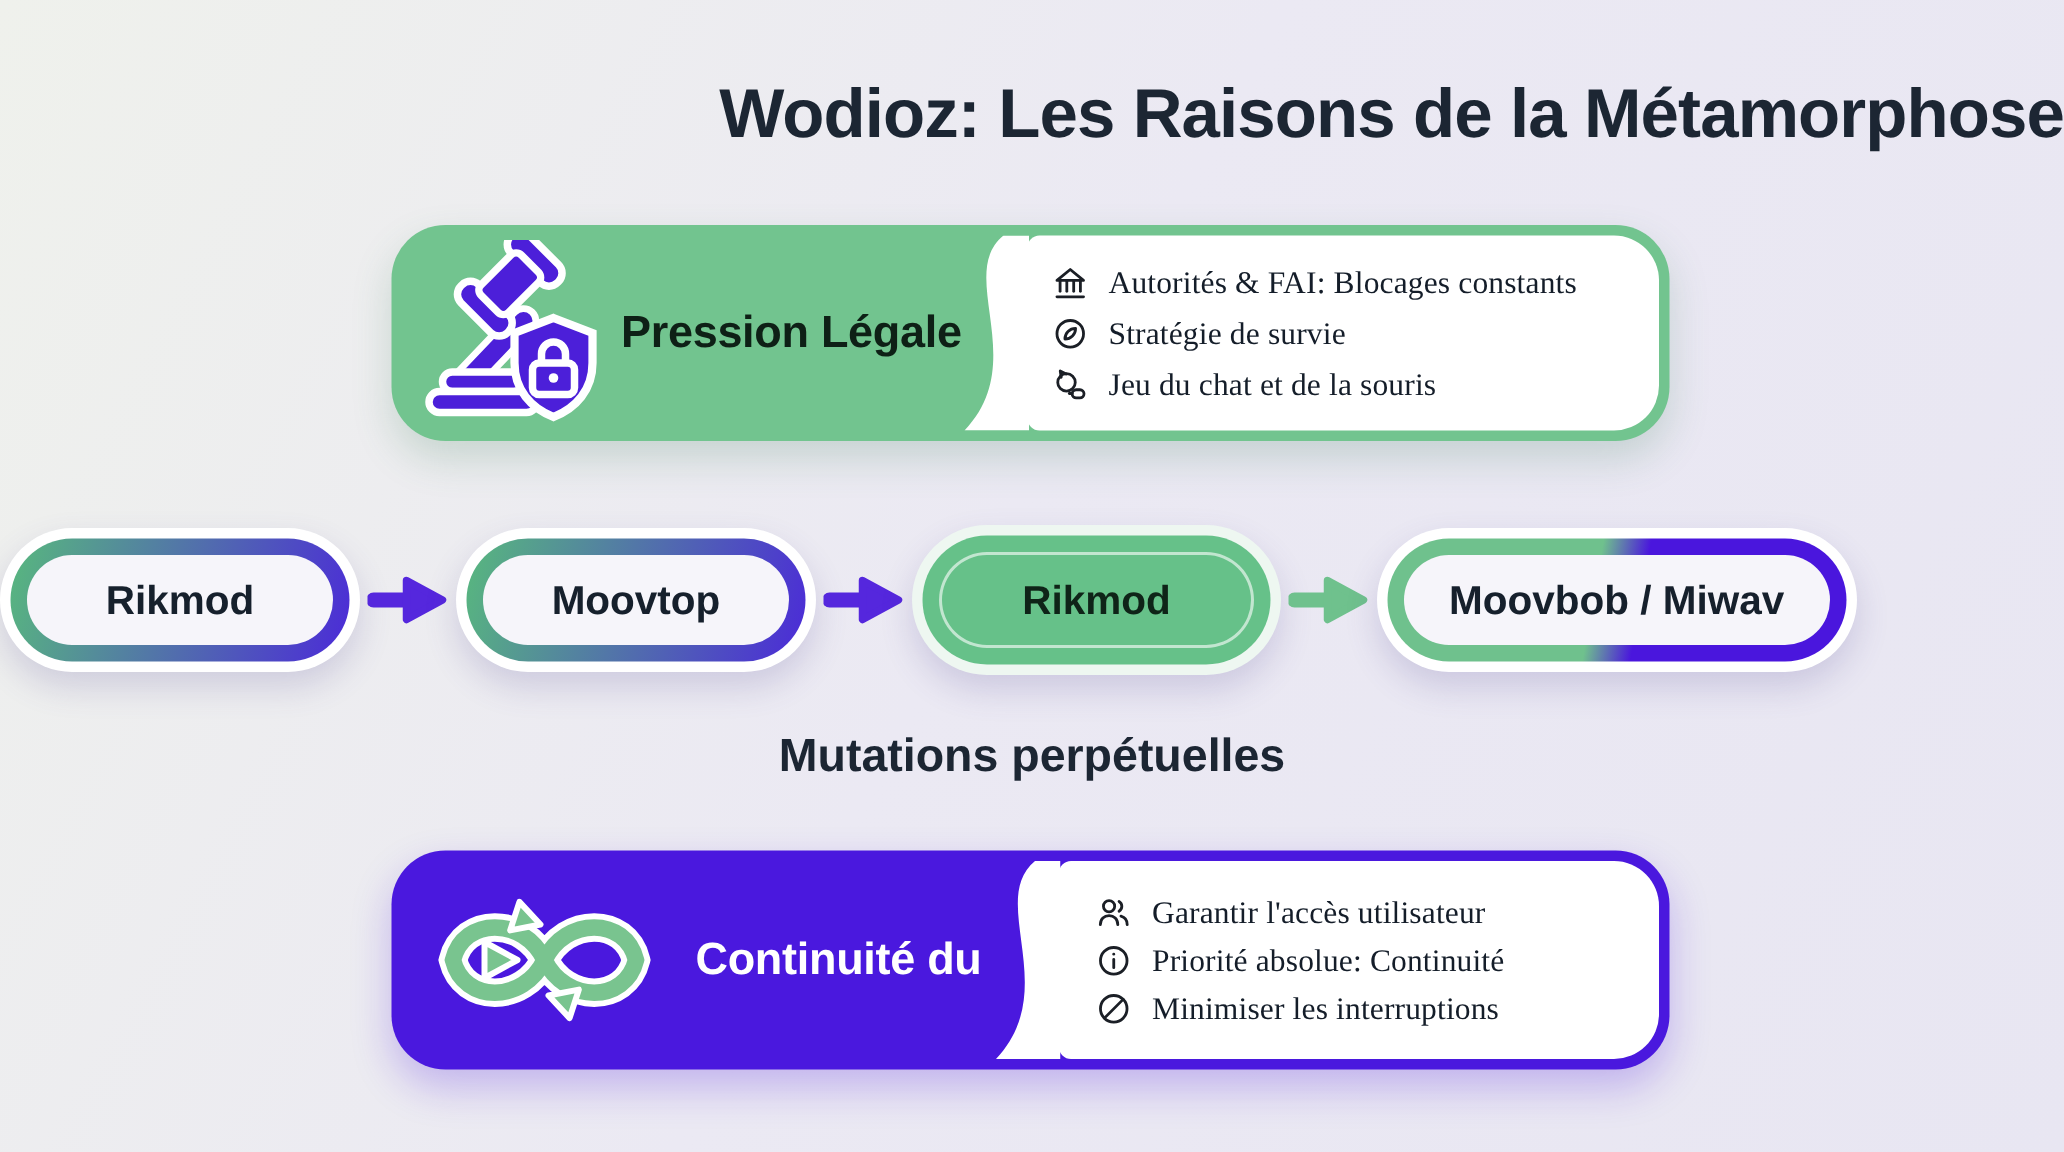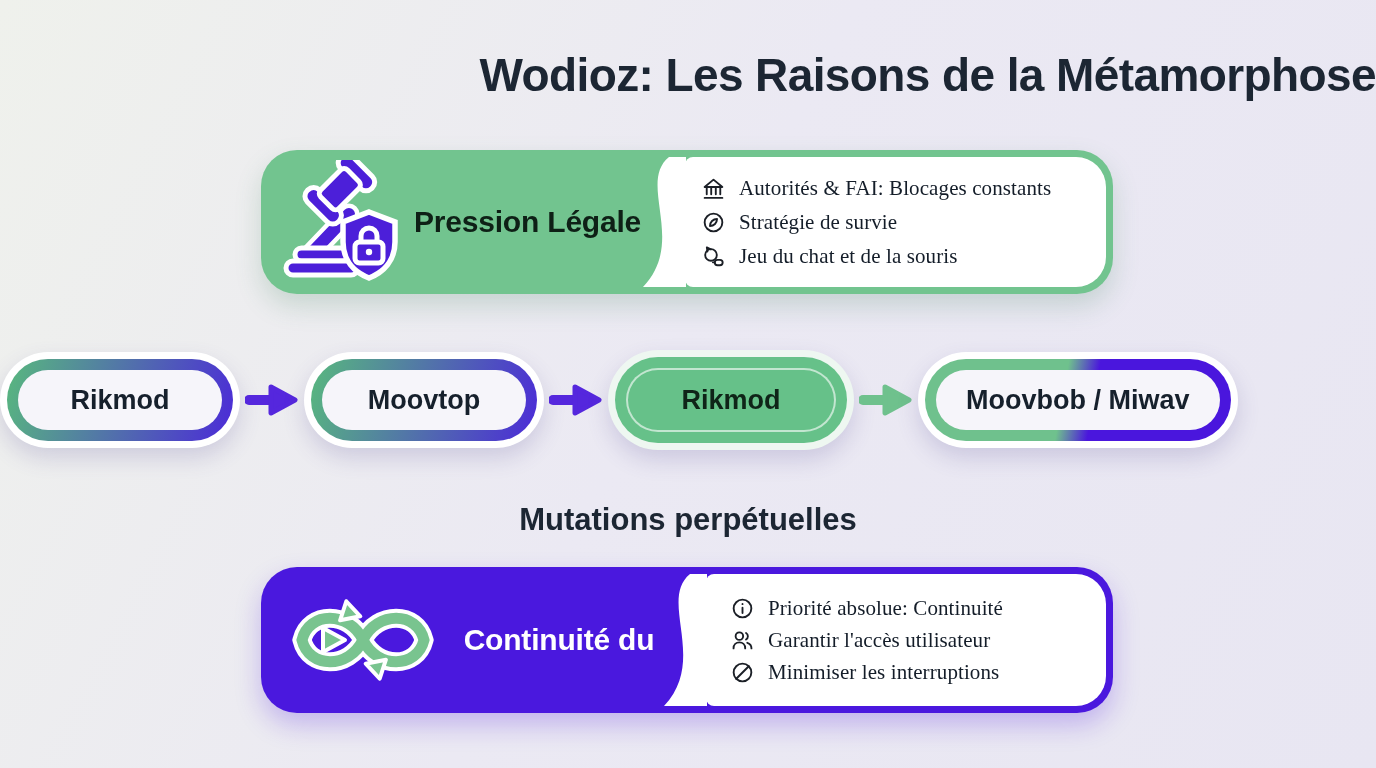--- a/index.html
+++ b/index.html
@@ -38,21 +38,21 @@
   .pill-wodioz{background:#eef7f1;}
   .pill-border{border-radius:999px;padding:11px;}
   .grad{background:linear-gradient(105deg,#58b87e 0%,#4b2ad8 100%);}
   .greenfill{background:#66c189;}
   .split{background:linear-gradient(100deg,#6fc18d 0%,#6fc18d 45%,#4a16dd 55%,#4a16dd 100%);}
   .pill-core{border-radius:999px;background:#f6f5fa;height:60px;display:flex;align-items:center;justify-content:center;
     padding:0 30px;font-size:27px;font-weight:800;color:#16202c;white-space:nowrap;}
   .core-rikmod,.core-moovtop{min-width:144px;}
   .core-wodioz{min-width:146px;background:#66c189;border:2.5px solid rgba(255,255,255,.6);color:#0f2418;}
   .arrow{margin:0 5px;display:block;}
-  .flow-caption{position:absolute;top:486px;left:0;right:0;margin:16px;text-align:center;font-size:31px;font-weight:800;color:#1c2633;}
+  .flow-caption{position:absolute;top:486px;left:0;right:0;margin:0;text-align:center;font-size:31px;font-weight:800;color:#1c2633;}
 </style>
 </head>
 <body>
 
 <div class="stage">
 
   <h1 class="page-title">Wodioz: Les Raisons de la Métamorphose</h1>
 
   <section class="card card-green">
     <svg class="card-icon gavel-icon" viewBox="0 0 124 124">
@@ -161,34 +161,34 @@
     <div class="card-heading">
       <span>Continuité du</span>
     </div>
     <div class="panel">
       <svg class="wave" viewBox="0 0 57 130" preserveAspectRatio="none">
         <path d="M57 0 H40 C8 26 58 84 14 130 H57 Z" fill="#ffffff"></path>
       </svg>
       <div class="panel-rows">
         <div class="row">
           <svg viewBox="0 0 24 24">
-            <circle cx="12" cy="12" r="8.5"></circle>
-            <path d="M12 11.2 V16.4"></path>
-            <path d="M12 7.7 V7.8"></path>
-          </svg>
-          <span class="row-text">Priorité absolue: Continuité</span>
-        </div>
-        <div class="row">
-          <svg viewBox="0 0 24 24">
             <circle cx="9" cy="7.8" r="3.6"></circle>
             <path d="M3.4 19.6 C3.4 16 5.9 13.8 9 13.8 C12.1 13.8 14.6 16 14.6 19.6"></path>
             <path d="M15.4 4.8 A3.6 3.6 0 0 1 15.4 11"></path>
             <path d="M16.6 14.2 C19.1 14.9 20.6 16.9 20.6 19.6"></path>
           </svg>
           <span class="row-text">Garantir l'accès utilisateur</span>
+        </div>
+        <div class="row">
+          <svg viewBox="0 0 24 24">
+            <circle cx="12" cy="12" r="8.5"></circle>
+            <path d="M12 11.2 V16.4"></path>
+            <path d="M12 7.7 V7.8"></path>
+          </svg>
+          <span class="row-text">Priorité absolue: Continuité</span>
         </div>
         <div class="row">
           <svg viewBox="0 0 24 24">
             <circle cx="12" cy="12" r="8.5"></circle>
             <path d="M6 18 L18 6"></path>
           </svg>
           <span class="row-text">Minimiser les interruptions</span>
         </div>
       </div>
     </div>

